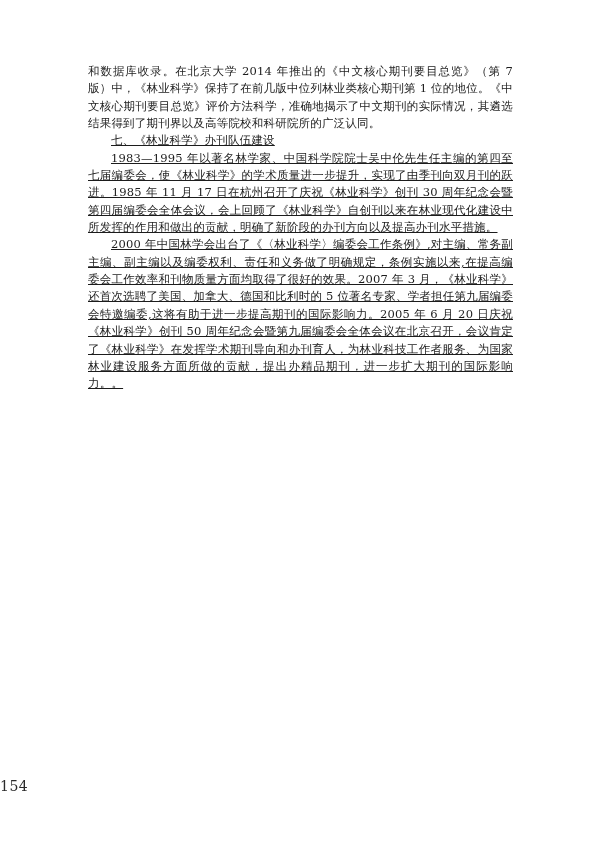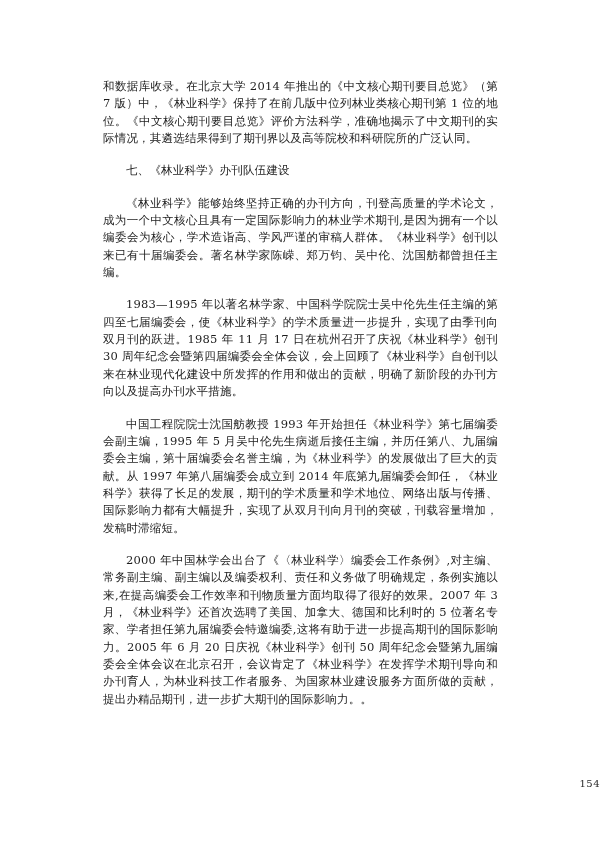--- a/index.html
+++ b/index.html
@@ -20,46 +20,45 @@
     position: absolute;
     top: 63px;
     left: 88px;
     width: 425px;
     font-size: 11.5px;
     line-height: 17.35px;
     text-align: justify;
     letter-spacing: 0.2px;
   }
   .para {
-    margin: 15px;
+    margin: 0;
     padding: 0;
   }
   .indent {
     text-indent: 2em;
+    text-decoration: underline;
   }
   .heading {
     font-weight: normal;
   }
   .footer {
     position: absolute;
     top: 778px;
     left: 0;
     width: 100%;
-    text-align: right;
-    font-size: 10px;
+    text-align: left;
+    font-size: 14px;
     letter-spacing: 0.5px;
     color: #2a2a2a;
   }
 </style>
 </head>
 <body>
 
 <div class="page">
   <div class="text-block">
     <p class="para">和数据库收录。在北京大学 2014 年推出的《中文核心期刊要目总览》（第 7 版）中，《林业科学》保持了在前几版中位列林业类核心期刊第 1 位的地位。《中文核心期刊要目总览》评价方法科学，准确地揭示了中文期刊的实际情况，其遴选结果得到了期刊界以及高等院校和科研院所的广泛认同。</p>
     <p class="para indent heading">七、《林业科学》办刊队伍建设</p>
-    <p class="para indent">《林业科学》能够始终坚持正确的办刊方向，刊登高质量的学术论文，成为一个中文核心且具有一定国际影响力的林业学术期刊,是因为拥有一个以编委会为核心，学术造诣高、学风严谨的审稿人群体。《林业科学》创刊以来已有十届编委会。著名林学家陈嵘、郑万钧、吴中伦、沈国舫都曾担任主编。</p>
     <p class="para indent">1983—1995 年以著名林学家、中国科学院院士吴中伦先生任主编的第四至七届编委会，使《林业科学》的学术质量进一步提升，实现了由季刊向双月刊的跃进。1985 年 11 月 17 日在杭州召开了庆祝《林业科学》创刊 30 周年纪念会暨第四届编委会全体会议，会上回顾了《林业科学》自创刊以来在林业现代化建设中所发挥的作用和做出的贡献，明确了新阶段的办刊方向以及提高办刊水平措施。</p>
-    <p class="para indent">中国工程院院士沈国舫教授 1993 年开始担任《林业科学》第七届编委会副主编，1995 年 5 月吴中伦先生病逝后接任主编，并历任第八、九届编委会主编，第十届编委会名誉主编，为《林业科学》的发展做出了巨大的贡献。从 1997 年第八届编委会成立到 2014 年底第九届编委会卸任，《林业科学》获得了长足的发展，期刊的学术质量和学术地位、网络出版与传播、国际影响力都有大幅提升，实现了从双月刊向月刊的突破，刊载容量增加，发稿时滞缩短。</p>
     <p class="para indent">2000 年中国林学会出台了《〈林业科学〉编委会工作条例》,对主编、常务副主编、副主编以及编委权利、责任和义务做了明确规定，条例实施以来,在提高编委会工作效率和刊物质量方面均取得了很好的效果。2007 年 3 月，《林业科学》还首次选聘了美国、加拿大、德国和比利时的 5 位著名专家、学者担任第九届编委会特邀编委,这将有助于进一步提高期刊的国际影响力。2005 年 6 月 20 日庆祝《林业科学》创刊 50 周年纪念会暨第九届编委会全体会议在北京召开，会议肯定了《林业科学》在发挥学术期刊导向和办刊育人，为林业科技工作者服务、为国家林业建设服务方面所做的贡献，提出办精品期刊，进一步扩大期刊的国际影响力。。</p>
   </div>
   <div class="footer">154</div>
 </div>
 
 </body></html>

